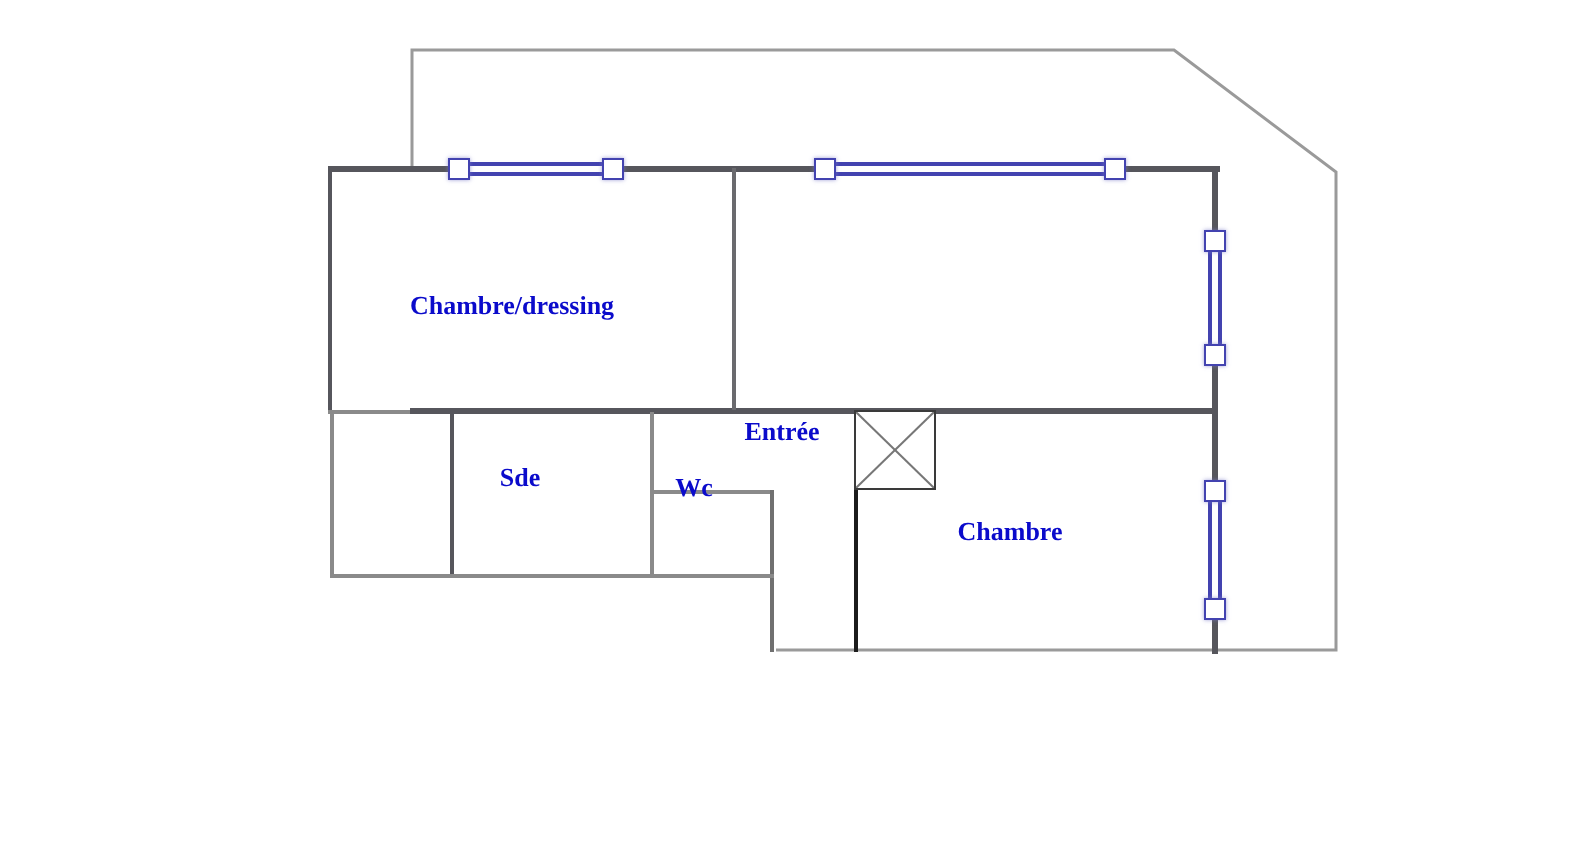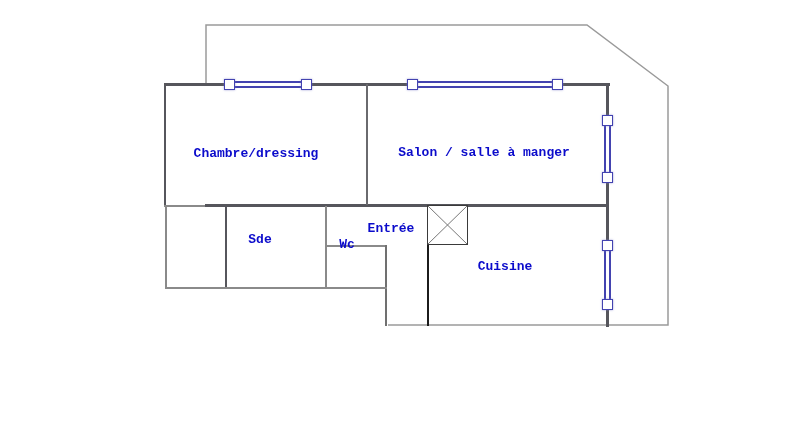--- a/index.html
+++ b/index.html
@@ -9,21 +9,21 @@
     --wall-medium:#8a8a8a;
     --outline-light:#9a9a9a;
     --divider-black:#1c1c1c;
     --background:#ffffff;
   }
   html,body{margin:0;padding:0;background:var(--background);}
   .plan{
     position:relative;
     width:716px;height:423px;
     background:var(--background);
-    font-family:Liberation Mono, monospace;
+    font-family:Liberation Serif, serif;
     overflow:hidden;
   }
   .abs{position:absolute;}
   .wall{position:absolute;background:var(--wall-dark);}
   .wall.medium{background:var(--wall-medium);}
   .wall.black{background:var(--divider-black);}
   .room-label{
     position:absolute;
     transform:translate(-50%,-50%);
     color:var(--room-label);
@@ -99,19 +99,18 @@
 
   <div class="win-v" style="left:604px;top:115px;height:68px"></div>
   <div class="handle" style="left:602px;top:115px"></div>
   <div class="handle" style="left:602px;top:172px"></div>
 
   <div class="win-v" style="left:604px;top:240px;height:70px"></div>
   <div class="handle" style="left:602px;top:240px"></div>
   <div class="handle" style="left:602px;top:299px"></div>
 
   <div class="room-label" style="left:256px;top:153px">Chambre/dressing</div>
-  <div class="room-label" style="left:484px;top:152px">Salon / salle à manger</div>
   <div class="room-label" style="left:260px;top:239px">Sde</div>
   <div class="room-label" style="left:347px;top:244px">Wc</div>
-  <div class="room-label" style="left:391px;top:228px">Entrée</div>
-  <div class="room-label" style="left:505px;top:266px">Cuisine</div>
+  <div class="room-label" style="left:391px;top:216px">Entrée</div>
+  <div class="room-label" style="left:505px;top:266px">Chambre</div>
 
 </div>
 
 </body></html>

